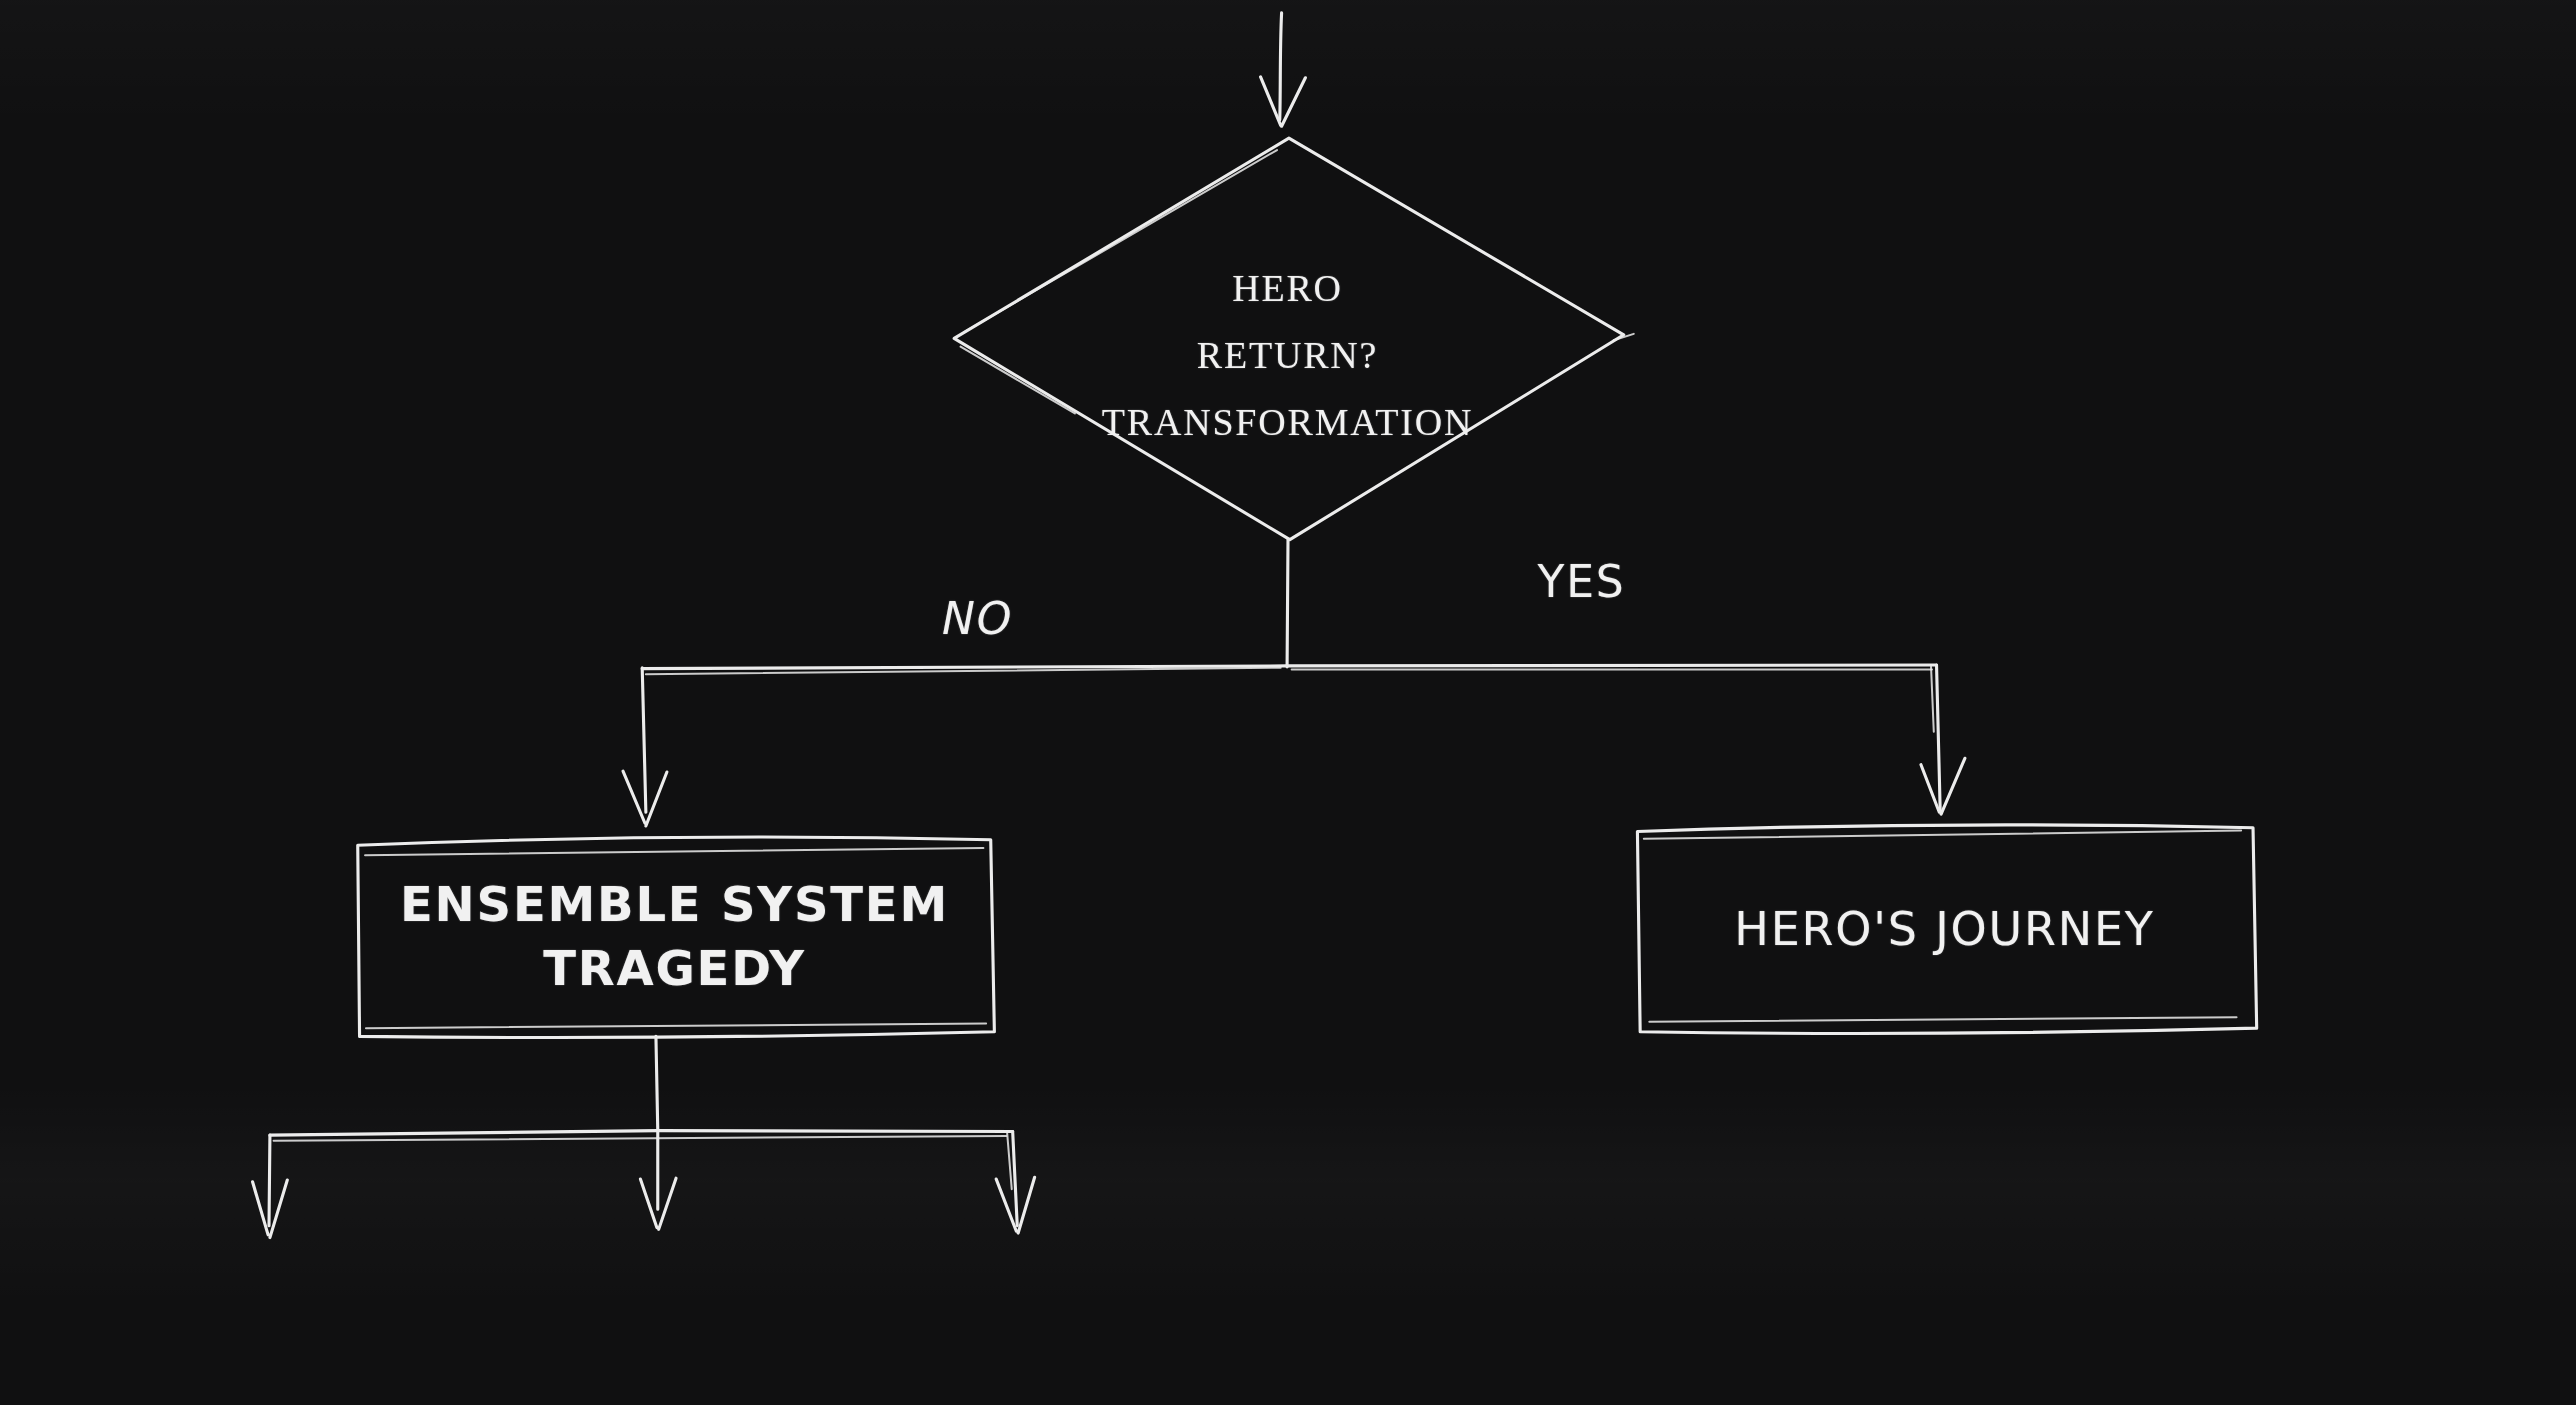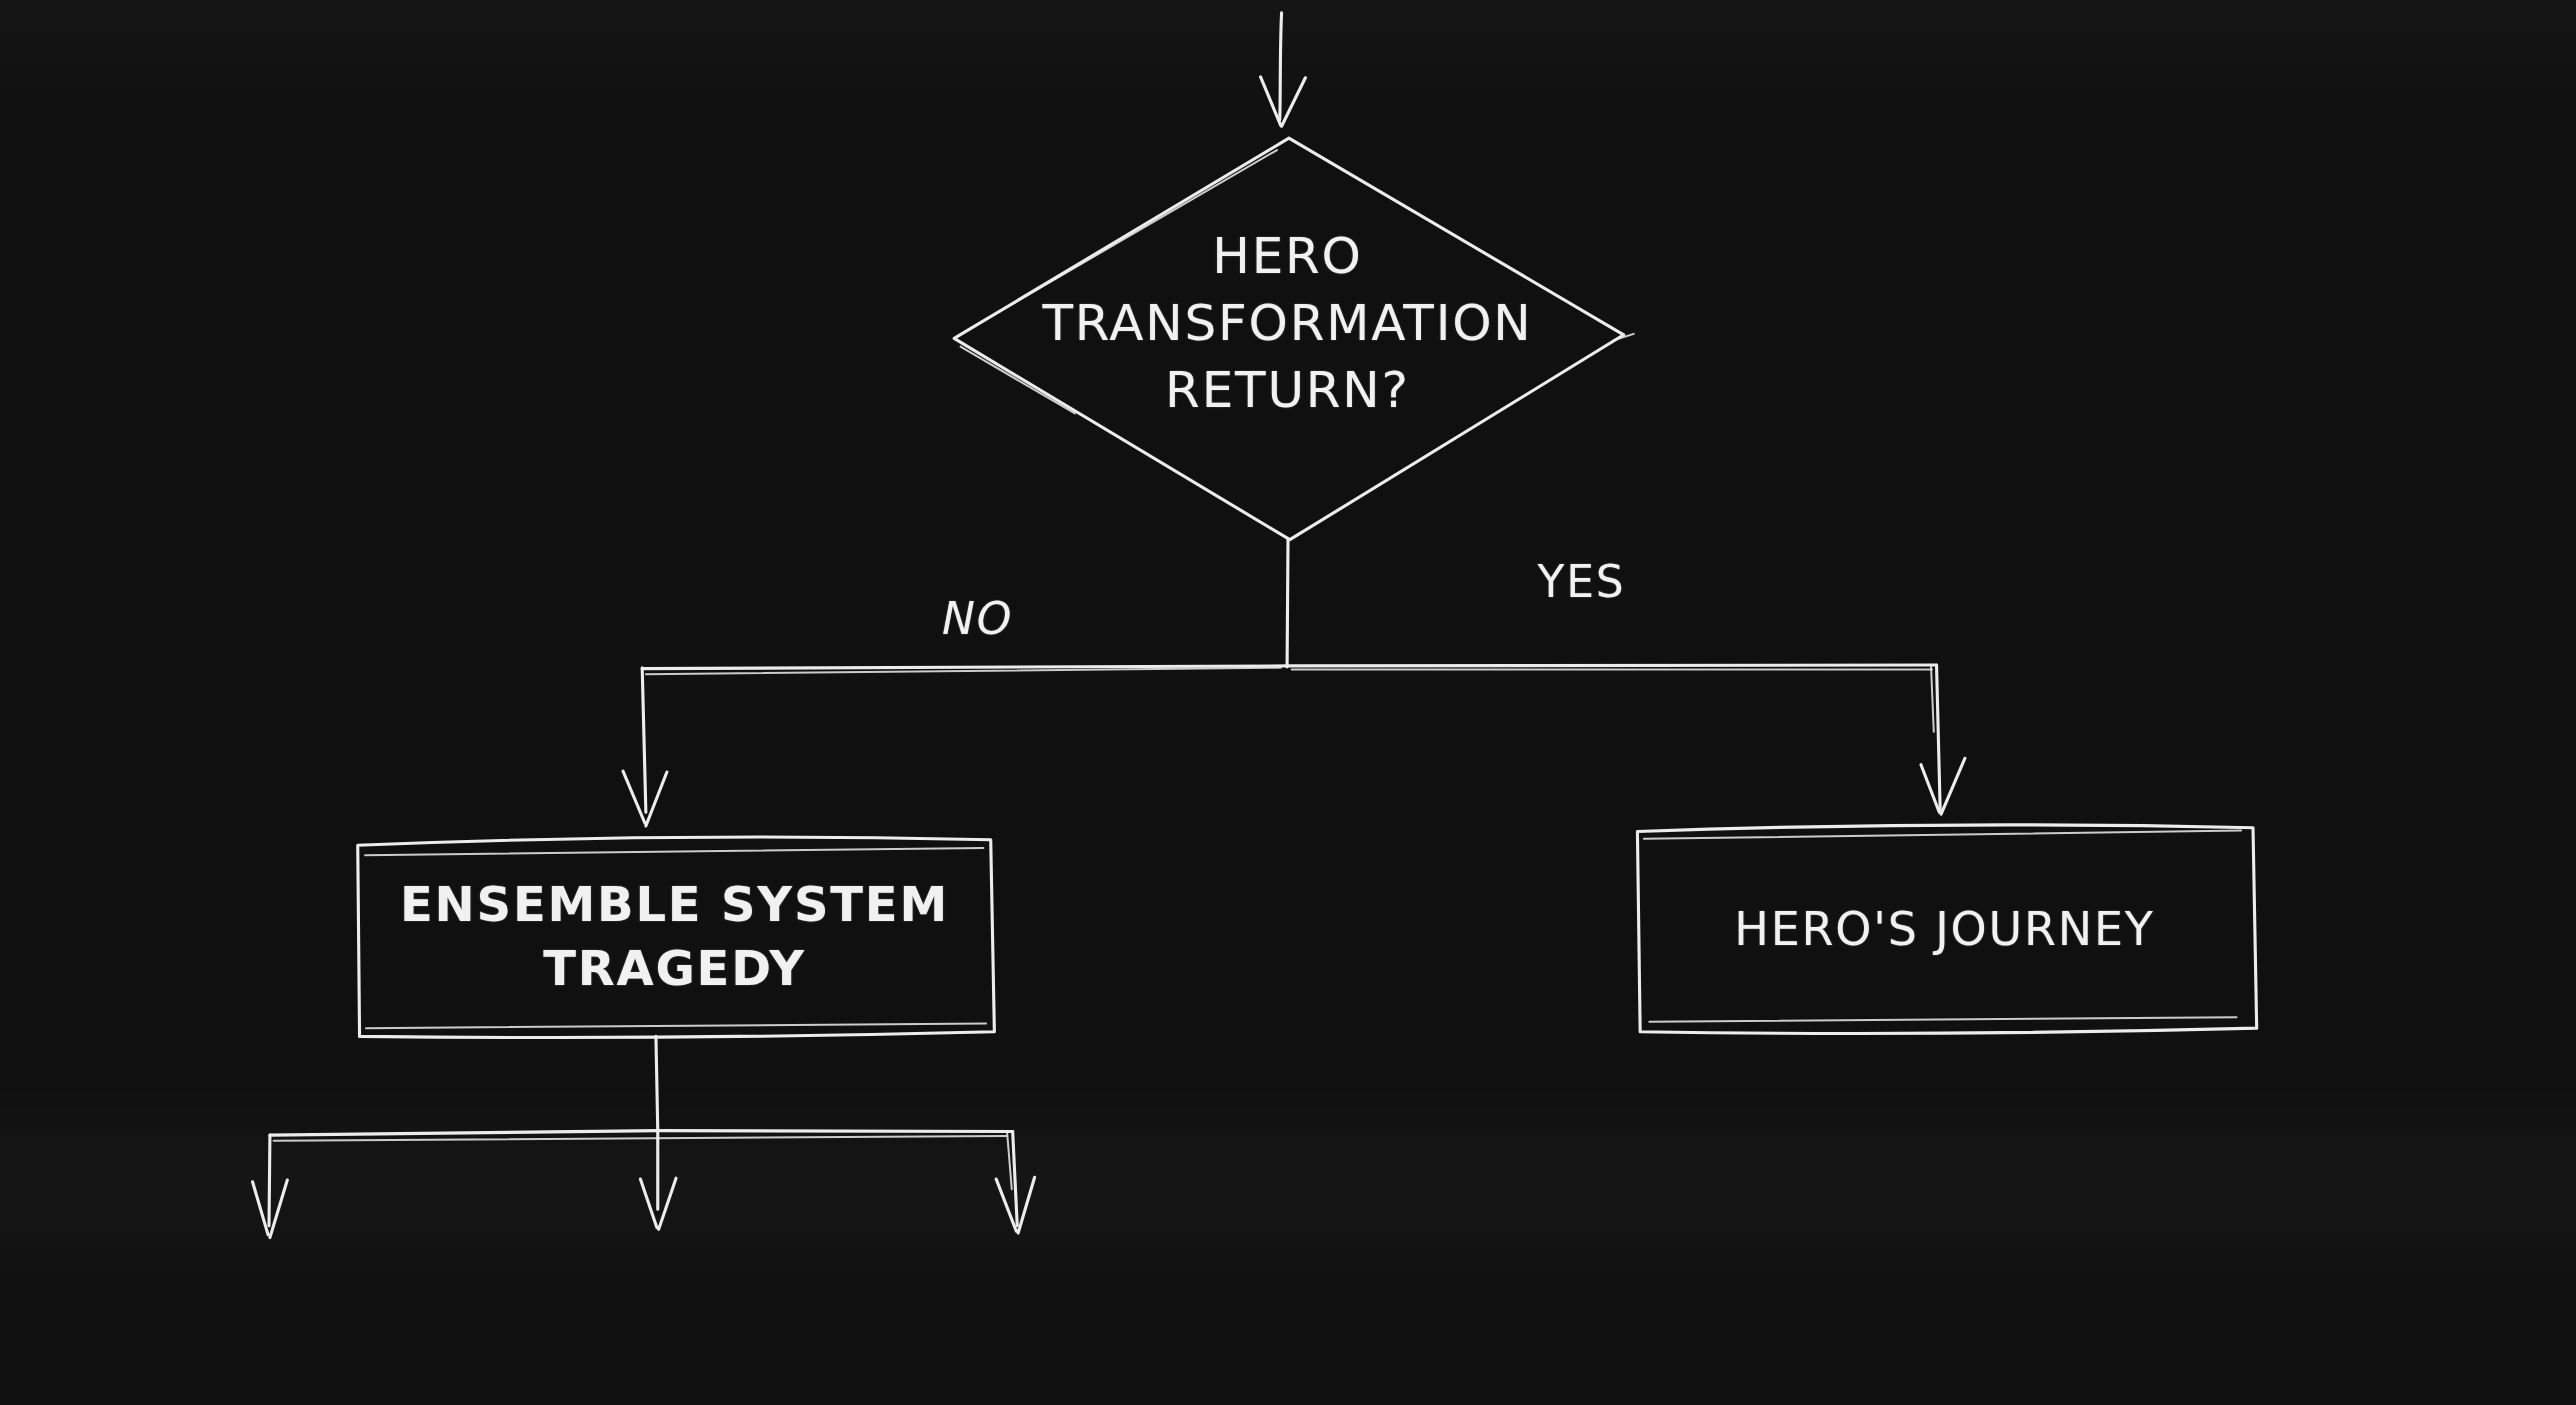--- a/index.html
+++ b/index.html
@@ -48,24 +48,25 @@
     position: absolute;
     color: #f1f1f1;
     text-align: center;
     letter-spacing: 1.8px;
     text-shadow: 0 0 1.8px rgba(255,255,255,0.35);
     white-space: nowrap;
     user-select: none;
   }
   .decision-label {
     left: 995px;
-    top: 223px;
+    top: 255px;
     width: 585px;
-    font-size: 50px;
+    font-size: 38px;
     line-height: 67px;
+    font-family: Liberation Serif, serif;
   }
   .edge-label {
     width: 183px;
     height: 51px;
     font-size: 44px;
     line-height: 51px;
   }
   .edge-label.no  { left: 886px;  top: 593px; font-style: italic; }
   .edge-label.yes { left: 1490px; top: 556px; }
   .outcome-no-label {
@@ -126,22 +127,22 @@
   <path class="echo" d="M 299 1247 L 1100 1242"></path>
   <path d="M 295 1241 L 294 1340"></path>
   <path d="M 276 1292 L 293 1350 M 314 1290 L 295 1353"></path>
   <path d="M 1107 1237 L 1112 1340"></path>
   <path class="echo" d="M 1101 1239 L 1106 1300"></path>
   <path d="M 1089 1289 L 1111 1346 M 1131 1287 L 1113 1348"></path>
 </svg>
 
 <div class="label decision-label">
   <div>HERO</div>
+  <div>RETURN?</div>
   <div>TRANSFORMATION</div>
-  <div>RETURN?</div>
 </div>
 
 <div class="label edge-label no">NO</div>
 <div class="label edge-label yes">YES</div>
 
 <div class="label outcome-no-label">
   <div>ENSEMBLE SYSTEM</div>
   <div>TRAGEDY</div>
 </div>
 

